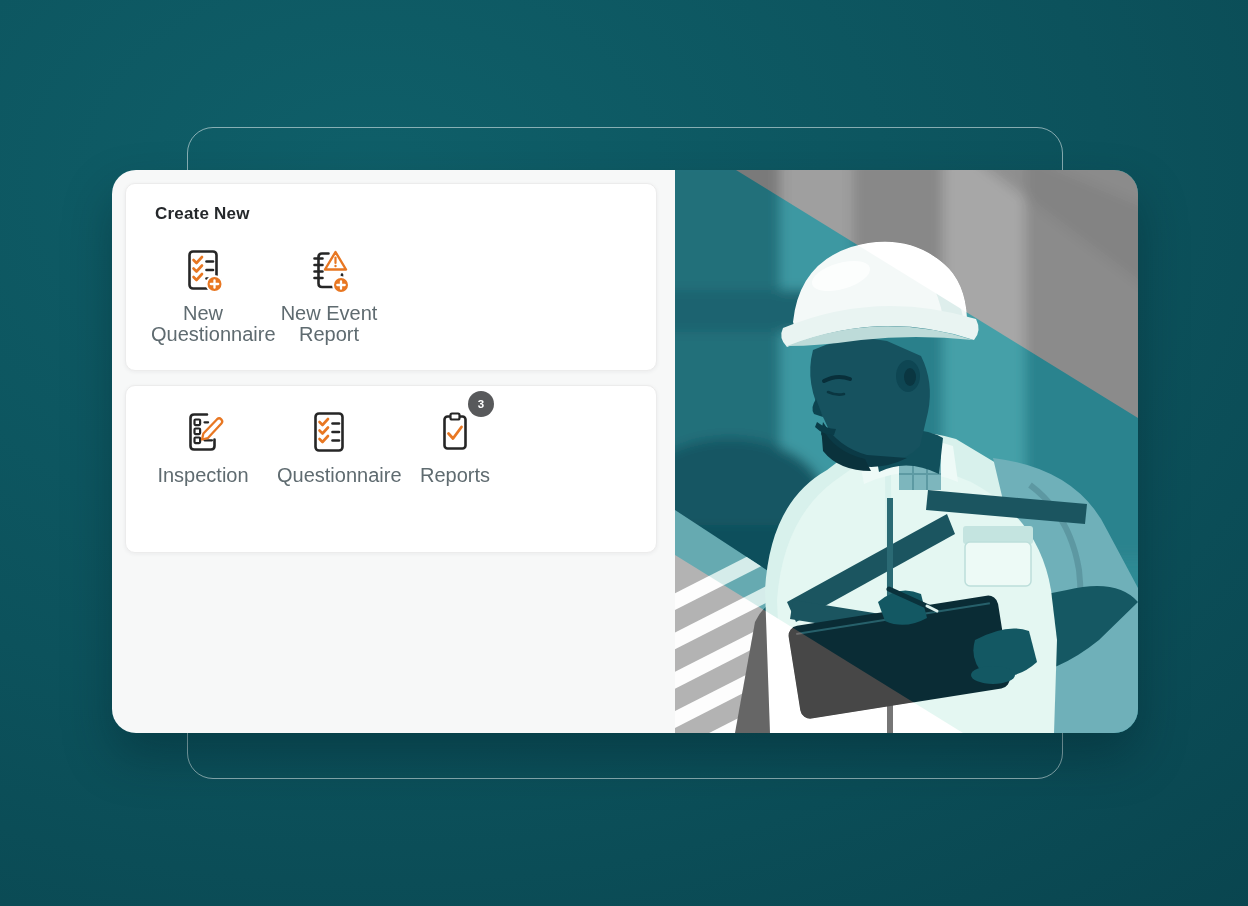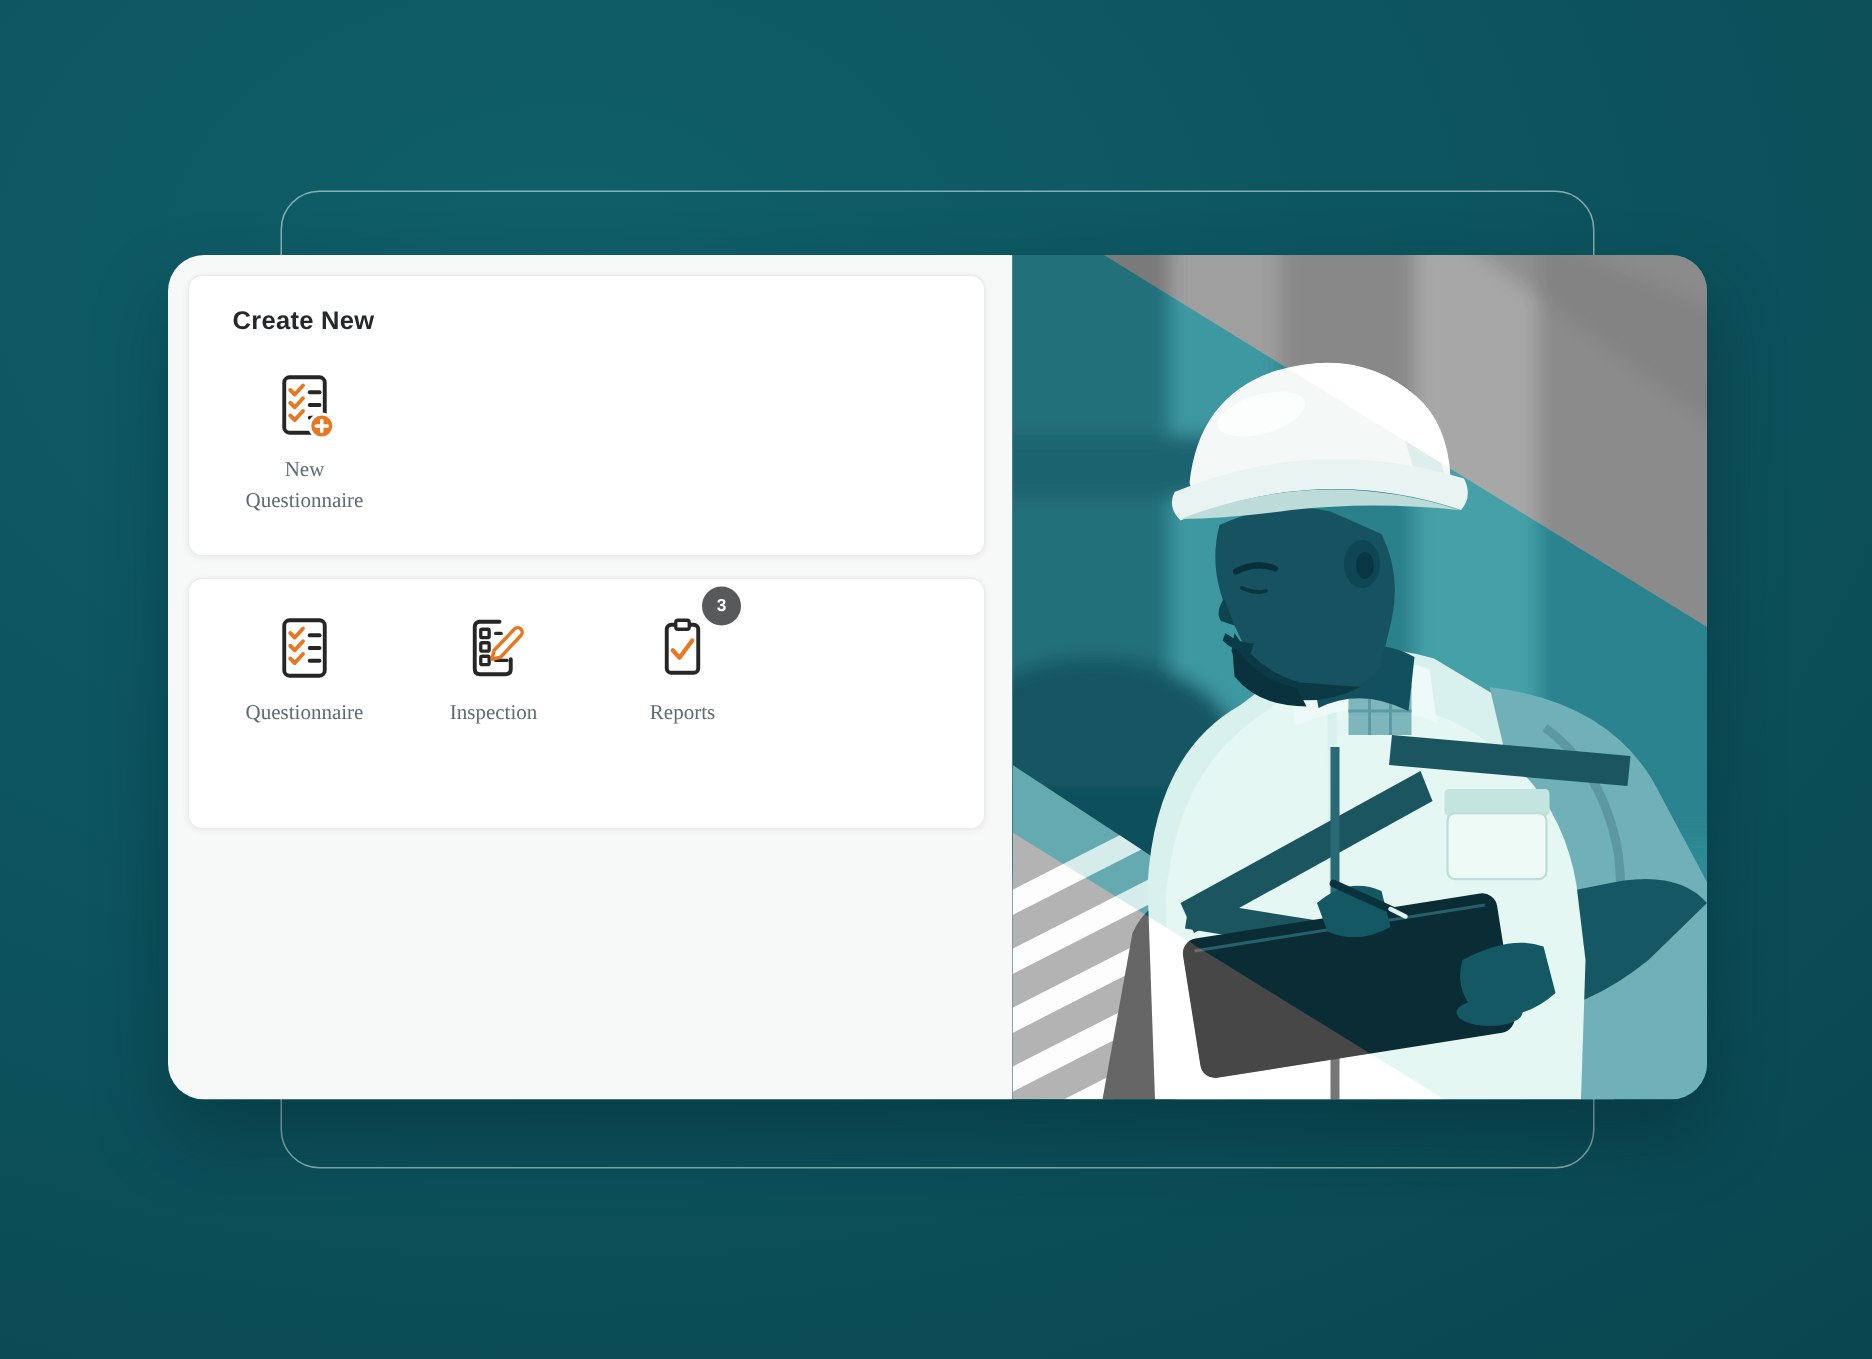--- a/index.html
+++ b/index.html
@@ -23,21 +23,21 @@
     border:1px solid #ececec;border-radius:10px;
     box-shadow:0 1px 4px rgba(30,40,45,.06);box-sizing:border-box;
   }
   #card-create{top:13px;height:188px;}
   #card-filter{top:215px;height:168px;}
   .card-title{margin:20px 0 0 29px;font-size:17px;font-weight:bold;color:#25282b;letter-spacing:.2px;}
   .items{display:flex;padding-left:19px;margin-top:22px;gap:10px;}
   .item{width:116px;display:flex;flex-direction:column;align-items:center;cursor:pointer;background:none;border:none;padding:0;font-family:inherit;}
   .icon-wrap{position:relative;width:48px;height:48px;}
   .icon-wrap svg{display:block;width:48px;height:48px;}
-  .item-label{margin-top:9px;font-size:14px;line-height:21px;color:#5f6b70;text-align:center;max-width:104px;font-family:Liberation Serif, serif;}
+  .item-label{margin-top:9px;font-size:20px;line-height:21px;color:#5f6b70;text-align:center;max-width:104px;}
   .badge{
     position:absolute;top:-17px;right:-15px;width:26px;height:26px;border-radius:50%;
     background:#58595b;color:#ffffff;font-size:11.5px;font-weight:bold;
     display:flex;align-items:center;justify-content:center;
   }
   .hero-wrap{width:463px;height:563px;flex:none;position:relative;}
   .hero-wrap svg{display:block;width:463px;height:563px;}
 </style>
 </head>
 <body>
@@ -64,55 +64,69 @@
                 <path d="M27.5 15.5 h6.5" stroke="#262626" stroke-width="2.6"></path>
                 <path d="M27.5 24 h6.5" stroke="#262626" stroke-width="2.6"></path>
                 <path d="M27.5 32.5 h6.5" stroke="#262626" stroke-width="2.6"></path>
                 <circle cx="35.5" cy="38" r="8" fill="#e87722" stroke="#ffffff" stroke-width="2"></circle>
                 <path d="M31.8 38 h7.4 M35.5 34.3 v7.4" stroke="#ffffff" stroke-width="2.3"></path>
               </svg>
             </span>
             <span class="item-label">New Questionnaire</span>
           </button>
 
+          <button class="item">
+            <span class="icon-wrap">
+              <svg viewBox="0 0 48 48" fill="none" stroke-linecap="round" stroke-linejoin="round">
+                <path d="M23.5 7.5 H17 Q13.5 7.5 13.5 11 V37.5 Q13.5 41 17 41 H33.5 Q37 41 37 37.5 V28.5" stroke="#262626" stroke-width="2.6"></path>
+                <path d="M9.5 12.5 h8 M9.5 19 h8 M9.5 25.5 h8 M9.5 32 h8" stroke="#262626" stroke-width="2.6"></path>
+                <path d="M30.5 6 L41 23.5 H20 Z" stroke="#e87722" stroke-width="2.4"></path>
+                <path d="M30.5 11.5 V17" stroke="#e87722" stroke-width="2.2"></path>
+                <circle cx="30.5" cy="20" r="1.2" fill="#e87722" stroke="none"></circle>
+                <circle cx="36" cy="39" r="8" fill="#e87722" stroke="#ffffff" stroke-width="2"></circle>
+                <path d="M32.3 39 h7.4 M36 35.3 v7.4" stroke="#ffffff" stroke-width="2.3"></path>
+              </svg>
+            </span>
+            <span class="item-label">New Event Report</span>
+          </button>
 
         </div>
       </div>
 
       <div class="inner-card" id="card-filter">
         <div class="items">
+
+          <button class="item">
+            <span class="icon-wrap">
+              <svg viewBox="0 0 48 48" fill="none" stroke-linecap="round" stroke-linejoin="round">
+                <path d="M28 6.5 H15 Q11.5 6.5 11.5 10 V38 Q11.5 41.5 15 41.5 H32 Q35.5 41.5 35.5 38 V31.5" stroke="#262626" stroke-width="2.6"></path>
+                <rect x="15.5" y="11.5" width="5.6" height="5.6" rx="1" stroke="#262626" stroke-width="2.2"></rect>
+                <rect x="15.5" y="20.5" width="5.6" height="5.6" rx="1" stroke="#262626" stroke-width="2.2"></rect>
+                <rect x="15.5" y="29.5" width="5.6" height="5.6" rx="1" stroke="#262626" stroke-width="2.2"></rect>
+                <path d="M25.5 14.3 h3.6" stroke="#262626" stroke-width="2.2"></path>
+                <path d="M25.5 32.3 h7.5" stroke="#262626" stroke-width="2.2"></path>
+                <path d="M23 31.5 l1.4 -6 L38.1 11.2 a3.05 3.05 0 0 1 4.3 4.3 L28.7 30.2 Z" stroke="#e87722" stroke-width="2.3"></path>
+              </svg>
+            </span>
+            <span class="item-label">Inspection</span>
+          </button>
 
           <button class="item">
             <span class="icon-wrap">
               <svg viewBox="0 0 48 48" fill="none" stroke-linecap="round" stroke-linejoin="round">
                 <rect x="10.5" y="5.5" width="27" height="37" rx="3.5" stroke="#262626" stroke-width="2.6"></rect>
                 <path d="M14.5 14 l3 3 l5.5 -6" stroke="#e87722" stroke-width="2.6"></path>
                 <path d="M14.5 22.5 l3 3 l5.5 -6" stroke="#e87722" stroke-width="2.6"></path>
                 <path d="M14.5 31 l3 3 l5.5 -6" stroke="#e87722" stroke-width="2.6"></path>
                 <path d="M27.5 15.5 h6.5" stroke="#262626" stroke-width="2.6"></path>
                 <path d="M27.5 24 h6.5" stroke="#262626" stroke-width="2.6"></path>
                 <path d="M27.5 32.5 h6.5" stroke="#262626" stroke-width="2.6"></path>
               </svg>
             </span>
             <span class="item-label">Questionnaire</span>
-          </button>
-
-          <button class="item">
-            <span class="icon-wrap">
-              <svg viewBox="0 0 48 48" fill="none" stroke-linecap="round" stroke-linejoin="round">
-                <path d="M28 6.5 H15 Q11.5 6.5 11.5 10 V38 Q11.5 41.5 15 41.5 H32 Q35.5 41.5 35.5 38 V31.5" stroke="#262626" stroke-width="2.6"></path>
-                <rect x="15.5" y="11.5" width="5.6" height="5.6" rx="1" stroke="#262626" stroke-width="2.2"></rect>
-                <rect x="15.5" y="20.5" width="5.6" height="5.6" rx="1" stroke="#262626" stroke-width="2.2"></rect>
-                <rect x="15.5" y="29.5" width="5.6" height="5.6" rx="1" stroke="#262626" stroke-width="2.2"></rect>
-                <path d="M25.5 14.3 h3.6" stroke="#262626" stroke-width="2.2"></path>
-                <path d="M25.5 32.3 h7.5" stroke="#262626" stroke-width="2.2"></path>
-                <path d="M23 31.5 l1.4 -6 L38.1 11.2 a3.05 3.05 0 0 1 4.3 4.3 L28.7 30.2 Z" stroke="#e87722" stroke-width="2.3"></path>
-              </svg>
-            </span>
-            <span class="item-label">Inspection</span>
           </button>
 
           <button class="item">
             <span class="icon-wrap">
               <svg viewBox="0 0 48 48" fill="none" stroke-linecap="round" stroke-linejoin="round">
                 <rect x="13.5" y="8.5" width="21" height="32" rx="3" stroke="#262626" stroke-width="2.6"></rect>
                 <rect x="19.5" y="5.5" width="9" height="6" rx="1.5" fill="#ffffff" stroke="#262626" stroke-width="2.2"></rect>
                 <path d="M17.5 25.5 l4.5 5 l8.5 -11.5" stroke="#e87722" stroke-width="2.8"></path>
               </svg>
               <span class="badge">3</span>

